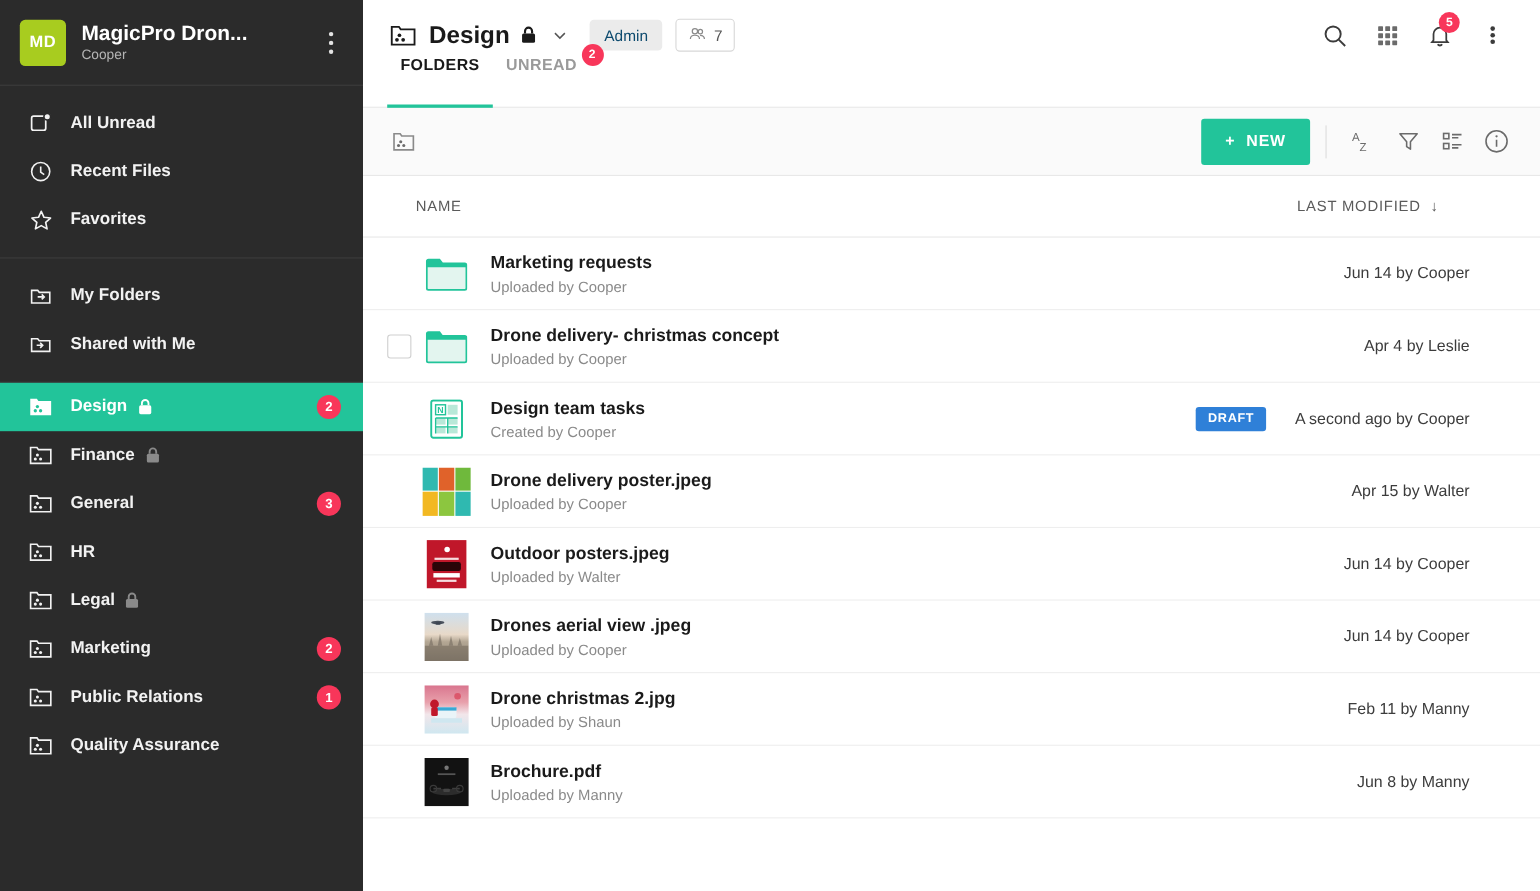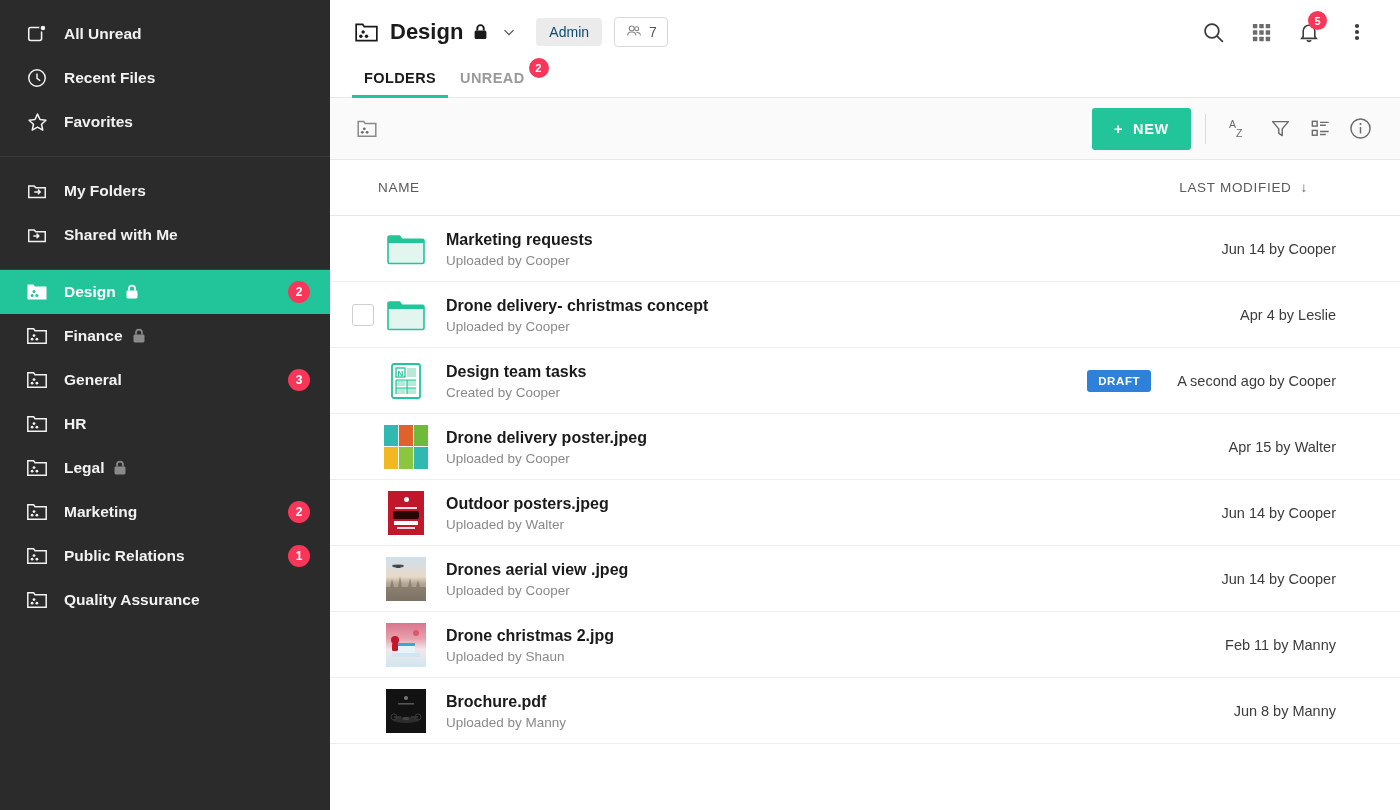--- a/index.html
+++ b/index.html
@@ -119,21 +119,21 @@
     width: 46px; height: 46px; display: flex; align-items: center; justify-content: center;
     cursor: pointer; position: relative; border-radius: 4px;
   }
   .bell-badge {
     position: absolute; top: 2px; right: 5px;
     min-width: 19px; height: 19px; border-radius: 10px; background: #f8365a;
     color: #fff; font-size: 11px; font-weight: bold;
     display: flex; align-items: center; justify-content: center; padding: 0 5px;
   }
 
-  .tabs { display: flex; align-items: flex-end; padding-left: 22px; height: 46px; }
+  .tabs { display: flex; padding-left: 22px; height: 46px; }
   .tab {
     position: relative; padding: 0 12px 11px 12px;
     font-size: 14.5px; font-weight: bold; letter-spacing: .4px;
     color: #9a9a9a; cursor: pointer;
   }
   .tab.active { color: #1a1a1a; }
   .tab.active::after {
     content: ""; position: absolute; left: 0; right: 0; bottom: -1px;
     height: 3px; background: #22c49a;
   }
@@ -223,20 +223,32 @@
     position: relative; display:flex; flex-direction:column; align-items:center;
   }
 </style>
 </head>
 <body>
 
 <div class="app">
 
   <aside class="sidebar">
 
+    <div class="ws-header">
+      <div class="ws-avatar">MD</div>
+      <div class="ws-text">
+        <div class="ws-name">MagicPro Dron...</div>
+        <div class="ws-sub">Cooper</div>
+      </div>
+      <div class="kebab">
+          <i></i>
+          <i></i>
+          <i></i>
+        </div>
+    </div>
 
     <div class="nav-group bordered">
       <div class="nav-item">
         <span class="nav-ico">
           <svg width="22" height="22" viewBox="0 0 24 24" fill="none" stroke="#f2f2f2" stroke-width="1.7">
             <rect x="3" y="5" width="14" height="14" rx="2"></rect>
             <circle cx="18.5" cy="5.5" r="3.3" fill="#f2f2f2" stroke="#2b2b2b" stroke-width="1.6"></circle>
           </svg>
         </span>
         <span class="nav-label">All Unread</span>

